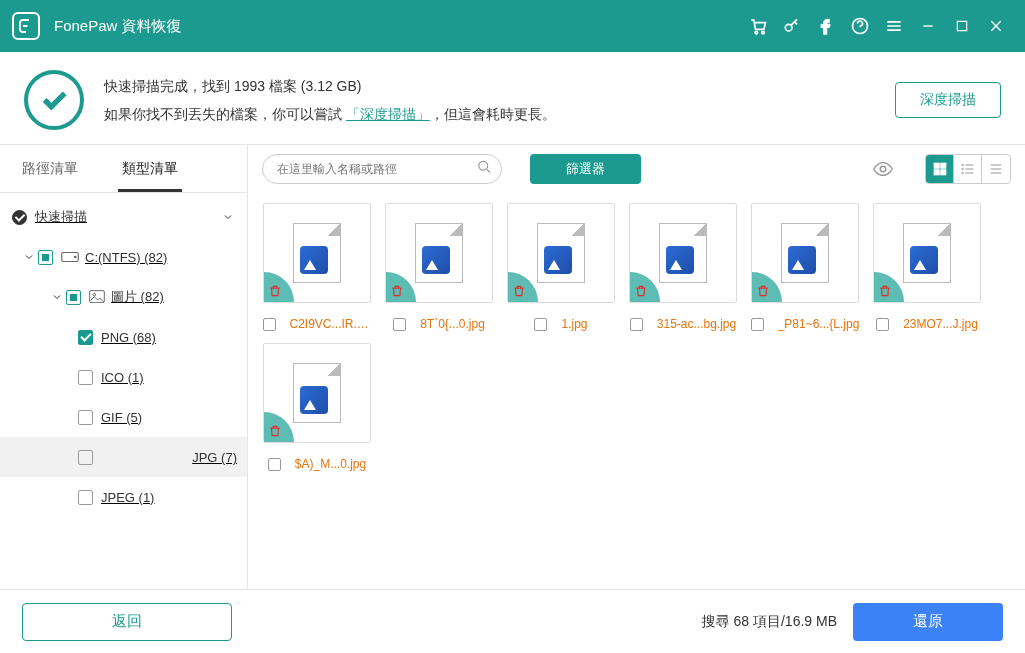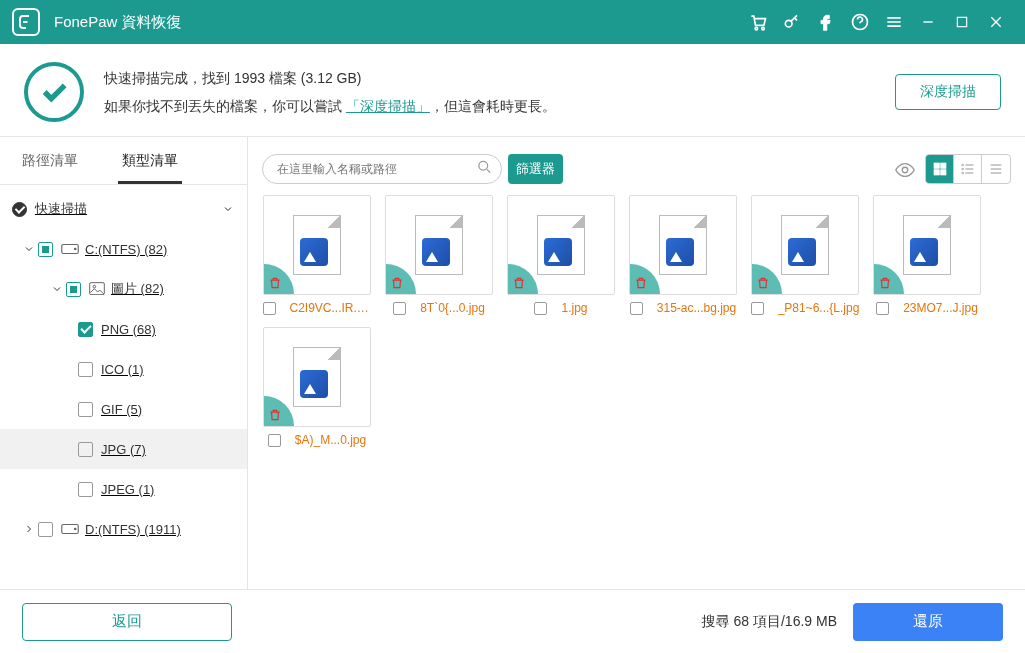--- a/index.html
+++ b/index.html
@@ -1,19 +1,19 @@
 <!DOCTYPE html>
 <html><head>
 <meta charset="utf-8">
 <style>
 * { margin: 0; padding: 0; box-sizing: border-box; font-family: "Microsoft YaHei", "PingFang SC", sans-serif; }
 body { width: 1025px; height: 653px; background: #fff; display: flex; flex-direction: column; overflow: hidden; }
 
 
-.titlebar { height: 44px; background: #1d9a8f; display: flex; align-items: center; padding: 0 12px; color: #fff; }
+.titlebar { height: 52px; background: #1d9a8f; display: flex; align-items: center; padding: 0 12px; color: #fff; }
 .titlebar .logo { width: 28px; height: 28px; border: 2px solid #fff; border-radius: 6px; display: flex; align-items: center; justify-content: center; font-weight: bold; font-size: 18px; margin-right: 14px; }
 .titlebar .title { font-size: 15px; }
 .titlebar .spacer { flex: 1; }
 .titlebar .tb-icon { width: 34px; height: 34px; display: flex; align-items: center; justify-content: center; cursor: pointer; }
 .titlebar .tb-icon svg { stroke: #fff; }
 
 
 .status { display: flex; align-items: center; padding: 18px 24px 14px; gap: 20px; border-bottom: 1px solid #e5e5e5; }
 .status .check-circle { width: 60px; height: 60px; border: 4px solid #1d9a8f; border-radius: 50%; display: flex; align-items: center; justify-content: center; flex-shrink: 0; }
 .status .check-circle svg { stroke: #1d9a8f; stroke-width: 4; fill: none; }
@@ -25,64 +25,64 @@
 .middle { flex: 1; display: flex; min-height: 0; }
 
 
 .sidebar { width: 248px; border-right: 1px solid #e5e5e5; display: flex; flex-direction: column; }
 .tabs { display: flex; height: 48px; border-bottom: 1px solid #e5e5e5; }
 .tab { flex: 0 0 auto; padding: 0 22px; display: flex; align-items: center; font-size: 14px; color: #666; cursor: pointer; position: relative; }
 .tab.active { color: #222; font-weight: 500; }
 .tab.active::after { content: ""; position: absolute; bottom: 0; left: 18px; right: 18px; height: 3px; background: #333; }
 .tree { overflow-y: auto; padding-top: 4px; text-decoration: underline; }
 .node { display: flex; align-items: center; height: 40px; font-size: 13px; color: #333; cursor: pointer; padding-right: 10px; }
-.node.selected { background: #f1f1f1; }
+.node.selected { background: #f1f1f1; text-align: right; }
 .caret { width: 18px; display: flex; justify-content: center; }
 .caret svg { width: 12px; height: 12px; }
 .cb { width: 15px; height: 15px; border: 1.5px solid #999; border-radius: 2px; margin-right: 8px; flex-shrink: 0; display: flex; align-items: center; justify-content: center; }
 .cb.checked { background: #1d9a8f; border-color: #1d9a8f; }
 .cb.checked::after { content: ""; width: 4px; height: 8px; border: solid #fff; border-width: 0 2px 2px 0; transform: rotate(45deg); margin-top: -2px; }
 .cb.indet { border-color: #1d9a8f; }
 .cb.indet::after { content: ""; width: 7px; height: 7px; background: #1d9a8f; }
 .cb.round { border-radius: 50%; background: #333; border-color: #333; }
 .cb.round::after { content: ""; width: 4px; height: 7px; border: solid #fff; border-width: 0 2px 2px 0; transform: rotate(45deg); margin-top: -2px; }
 .drive-ic { width: 18px; height: 14px; margin-right: 6px; }
 .drive-ic svg { width: 100%; height: 100%; }
 .img-ic { width: 16px; height: 14px; margin-right: 6px; }
 .node .label { flex: 1; }
 .depth0 { padding-left: 12px; }
 .depth1 { padding-left: 20px; }
 .depth2 { padding-left: 48px; }
 .depth3 { padding-left: 78px; }
 
 
 .content { flex: 1; display: flex; flex-direction: column; }
-.toolbar { height: 48px; display: flex; align-items: flex-end; padding: 0 14px; gap: 6px; border-bottom: 1px solid transparent; }
+.toolbar { height: 48px; display: flex; align-items: center; padding: 0 14px; gap: 28px; border-bottom: 1px solid transparent; }
 .search { position: relative; width: 240px; height: 30px; }
 .search input { width: 100%; height: 100%; border: 1px solid #ccc; border-radius: 15px; padding: 0 32px 0 14px; font-size: 12px; color: #888; outline: none; }
 .search .sicon { position: absolute; right: 10px; top: 50%; transform: translateY(-50%); }
-.filter-btn { padding: 6px 8px; background: #1d9a8f; color: #fff; border: none; border-radius: 4px; font-size: 13px; cursor: pointer; }
+.filter-btn { padding: 6px 36px; background: #1d9a8f; color: #fff; border: none; border-radius: 4px; font-size: 13px; cursor: pointer; }
 .toolbar .spacer { flex: 1; }
 .view-ic { width: 28px; height: 28px; display: flex; align-items: center; justify-content: center; cursor: pointer; }
 .view-group { border: 1px solid #ccc; border-radius: 4px; display: flex; overflow: hidden; }
 .view-group .view-ic { border-right: 1px solid #ccc; }
 .view-group .view-ic:last-child { border-right: none; }
 .view-group .view-ic.active { background: #1d9a8f; }
 .view-group .view-ic.active svg * { fill: #fff; stroke: #fff; }
 
 .grid { flex: 1; padding: 10px 14px; display: flex; flex-wrap: wrap; gap: 12px; align-content: flex-start; overflow-y: auto; }
 .tile { width: 110px; display: flex; flex-direction: column; align-items: center; }
 .thumb { width: 108px; height: 100px; border: 1px solid #ddd; border-radius: 2px; position: relative; background: #fff; display: flex; align-items: center; justify-content: center; }
 .thumb .page { width: 48px; height: 60px; border: 1px solid #bbb; position: relative; background: #fff; }
 .thumb .page::before { content: ""; position: absolute; top: 0; right: 0; width: 12px; height: 12px; background: linear-gradient(135deg, #fff 48%, #bbb 50%); }
 .thumb .page .pic { position: absolute; left: 6px; bottom: 8px; width: 28px; height: 28px; background: linear-gradient(135deg, #2c6bd4, #1e4fa8); border-radius: 4px; }
 .thumb .page .pic::after { content: ""; position: absolute; left: 4px; bottom: 4px; width: 0; height: 0; border-left: 6px solid transparent; border-right: 6px solid transparent; border-bottom: 10px solid #fff; }
 .thumb .trash { position: absolute; left: 0; bottom: 0; width: 30px; height: 30px; background: #5dbcb3; border-top-right-radius: 30px; display: flex; align-items: flex-end; justify-content: flex-start; padding: 4px; }
 .thumb .trash svg { width: 14px; height: 14px; }
-.tile-row { display: flex; align-items: center; gap: 6px; margin-top: 6px; width: 100%; justify-content: center; }
+.tile-row { display: flex; align-items: center; gap: 6px; margin-top: 14px; width: 100%; justify-content: center; }
 .tile-row .cb { width: 13px; height: 13px; }
 .tile-row .fname { color: #e8740c; font-size: 12px; max-width: 82px; overflow: hidden; white-space: nowrap; text-overflow: ellipsis; }
 
 
 .footer { height: 64px; border-top: 1px solid #e5e5e5; display: flex; align-items: center; padding: 0 22px; gap: 16px; }
 .back-btn { width: 210px; height: 38px; border: 1px solid #1d9a8f; background: #fff; color: #1d9a8f; border-radius: 4px; font-size: 15px; cursor: pointer; }
 .footer .spacer { flex: 1; }
 .footer .stat { font-size: 14px; color: #333; }
 .restore-btn { width: 150px; height: 38px; background: #3b82f6; color: #fff; border: none; border-radius: 4px; font-size: 15px; cursor: pointer; }
 </style>
@@ -216,33 +216,20 @@
         <span class="label">GIF (5)</span>
       </div>
       <div class="node depth3 selected">
         <span class="cb"></span>
         <span class="label">JPG (7)</span>
       </div>
       <div class="node depth3">
         <span class="cb"></span>
         <span class="label">JPEG (1)</span>
       </div>
-      <div class="node depth1">
-        <span class="caret">
-            <svg viewBox="0 0 24 24" fill="none" stroke="#333" stroke-width="2">
-              <path d="M9 6l6 6-6 6"></path>
-            </svg>
-          </span>
-        <span class="cb"></span>
-        <span class="drive-ic"><svg viewBox="0 0 24 16" fill="none" stroke="#666" stroke-width="1.5">
-              <rect x="1" y="2" width="22" height="12" rx="2"></rect>
-              <circle cx="19" cy="8" r="1" fill="#666"></circle>
-            </svg></span>
-        <span class="label">D:(NTFS) (1911)</span>
-      </div>
     </div>
   </div>
 
   <div class="content">
     <div class="toolbar">
       <div class="search">
         <input type="text" placeholder="在這里輸入名稱或路徑" style="">
         <span class="sicon"><svg width="15" height="15" viewBox="0 0 24 24" fill="none" stroke="#999" stroke-width="2">
               <circle cx="10" cy="10" r="7"></circle>
               <path d="M21 21l-5-5"></path>

